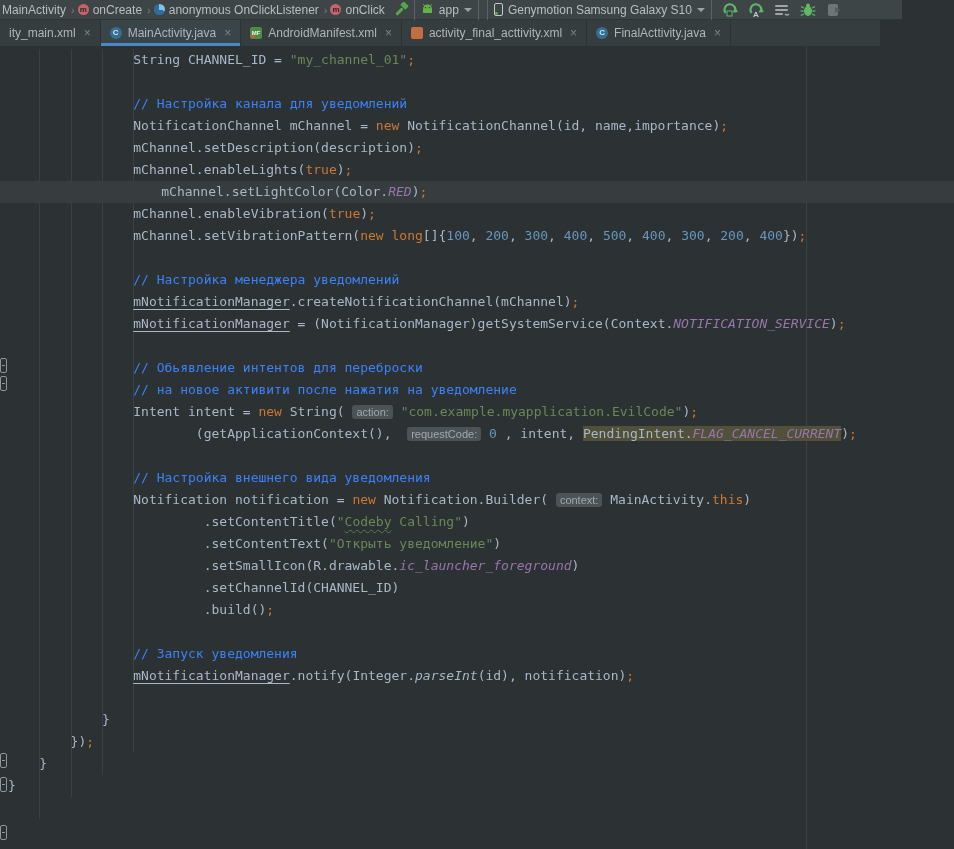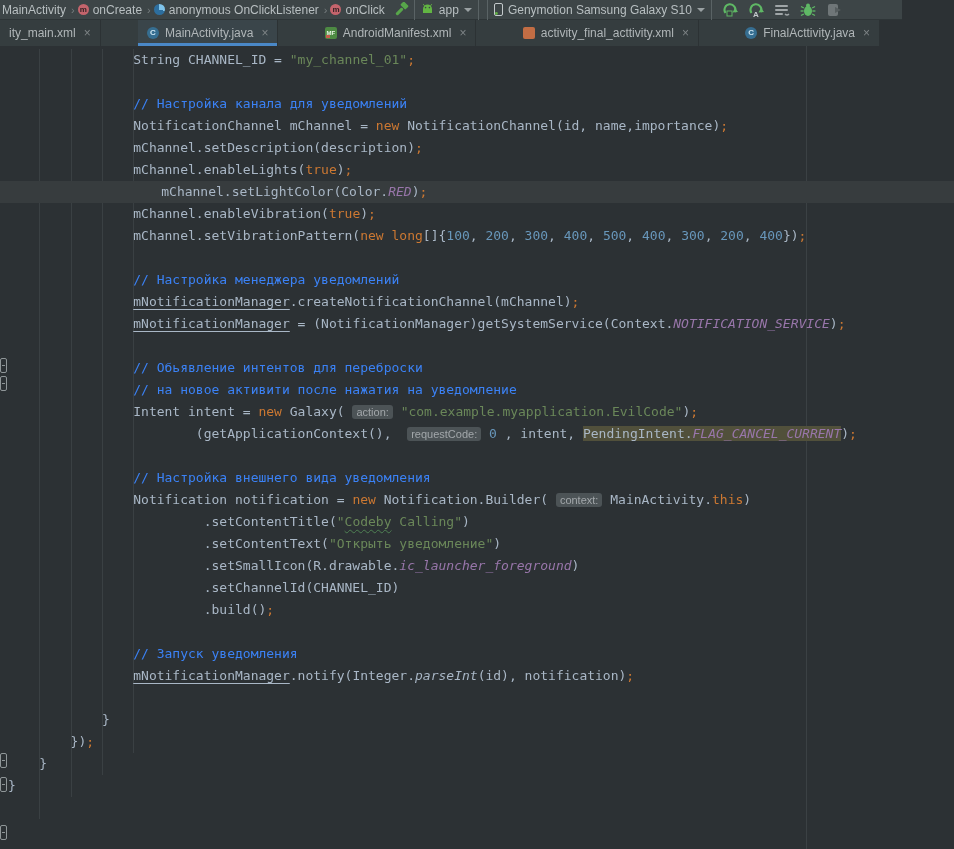--- a/index.html
+++ b/index.html
@@ -15,21 +15,21 @@
   .ic-anon{width:11px;height:11px;border-radius:50%;
     background:conic-gradient(#7fc3ea 0 30%,#2d6e9e 30% 100%);}
   .combo{display:flex;align-items:center;gap:5px;height:15px;border:1px solid #5a6365;border-radius:3px;
     padding:8px 6px;margin:10px 4px;color:#b8bfc1;}
   .caret-down{width:0;height:0;border-left:4px solid transparent;border-right:4px solid transparent;
     border-top:4px solid #9aa1a3;}
   .tool-icons{display:flex;align-items:center;gap:9px;margin-left:6px;padding-right:4px;}
   .tbtn{width:17px;height:17px;display:flex;align-items:center;justify-content:center;}
   
   .tabbar{position:absolute;top:20px;left:0;width:880px;height:26px;background:#353d3f;display:flex;
-    align-items:stretch;font-size:12px;color:#b0b6b8;overflow:hidden;justify-content:space-between;}
+    align-items:stretch;font-size:12px;color:#b0b6b8;overflow:hidden;}
   .tab{display:flex;align-items:center;gap:6px;padding:0 9px;border-right:1px solid #2c3234;
     position:relative;white-space:nowrap;}
   .tab.sel{background:#3a454a;}
   .tab.sel::after{content:"";position:absolute;left:0;right:0;bottom:0;height:3px;background:#4a88c7;}
   .tab .x{color:#7e8486;font-size:12px;margin-left:2px;}
   .fi{width:12px;height:12px;border-radius:2px;display:inline-flex;align-items:center;justify-content:center;
     font-size:6px;font-weight:bold;line-height:1;flex:none;}
   .fi-class{border-radius:50%;background:#366e91;color:#cfe6f2;font-size:8px;}
   .fi-manifest{background:#4d8a43;color:#e8f2e4;position:relative;}
   .fi-manifest::after{content:"";position:absolute;left:1px;bottom:1px;width:4px;height:3px;background:#c75b4a;}
@@ -211,21 +211,21 @@
       <div class="cl caret"><span class="p">                mChannel.setLightColor(Color.</span><span class="sc">RED</span><span class="p">)</span><span class="semi">;</span></div>
       <div class="cl"><span class="p">                mChannel.enableVibration(</span><span class="k">true</span><span class="p">)</span><span class="semi">;</span></div>
       <div class="cl"><span class="p">                mChannel.setVibrationPattern(</span><span class="k">new</span><span class="p"> </span><span class="k">long</span><span class="p">[]{</span><span class="n">100</span><span class="p">, </span><span class="n">200</span><span class="p">, </span><span class="n">300</span><span class="p">, </span><span class="n">400</span><span class="p">, </span><span class="n">500</span><span class="p">, </span><span class="n">400</span><span class="p">, </span><span class="n">300</span><span class="p">, </span><span class="n">200</span><span class="p">, </span><span class="n">400</span><span class="p">})</span><span class="semi">;</span></div>
       <div class="cl"></div>
       <div class="cl"><span class="c">                // Настройка менеджера уведомлений</span></div>
       <div class="cl"><span class="p">                </span><span class="f">mNotificationManager</span><span class="p">.createNotificationChannel(mChannel)</span><span class="semi">;</span></div>
       <div class="cl"><span class="p">                </span><span class="f">mNotificationManager</span><span class="p"> = (NotificationManager)getSystemService(Context.</span><span class="sc">NOTIFICATION_SERVICE</span><span class="p">)</span><span class="semi">;</span></div>
       <div class="cl"></div>
       <div class="cl"><span class="c">                // Обьявление интентов для переброски</span></div>
       <div class="cl"><span class="c">                // на новое активити после нажатия на уведомление</span></div>
-      <div class="cl"><span class="p">                Intent intent = </span><span class="k">new</span><span class="p"> Galaxy( </span><span class="hint">action:</span><span class="p"> </span><span class="s">"com.example.myapplication.EvilCode"</span><span class="p">)</span><span class="semi">;</span></div>
+      <div class="cl"><span class="p">                Intent intent = </span><span class="k">new</span><span class="p"> String( </span><span class="hint">action:</span><span class="p"> </span><span class="s">"com.example.myapplication.EvilCode"</span><span class="p">)</span><span class="semi">;</span></div>
       <div class="cl"><span class="p">                        (getApplicationContext(),  </span><span class="hint">requestCode:</span><span class="p"> </span><span class="n">0</span><span class="p"> , intent, </span><span class="p hl">PendingIntent.</span><span class="sc hl">FLAG_CANCEL_CURRENT</span><span class="p">)</span><span class="semi">;</span></div>
       <div class="cl"></div>
       <div class="cl"><span class="c">                // Настройка внешнего вида уведомления</span></div>
       <div class="cl"><span class="p">                Notification notification = </span><span class="k">new</span><span class="p"> Notification.Builder( </span><span class="hint">context:</span><span class="p"> MainActivity.</span><span class="k">this</span><span class="p">)</span></div>
       <div class="cl"><span class="p">                         .setContentTitle(</span><span class="s">"</span><span class="s typo">Codeby</span><span class="s"> Calling"</span><span class="p">)</span></div>
       <div class="cl"><span class="p">                         .setContentText(</span><span class="s">"Открыть уведомление"</span><span class="p">)</span></div>
       <div class="cl"><span class="p">                         .setSmallIcon(R.drawable.</span><span class="sc">ic_launcher_foreground</span><span class="p">)</span></div>
       <div class="cl"><span class="p">                         .setChannelId(CHANNEL_ID)</span></div>
       <div class="cl"><span class="p">                         .build()</span><span class="semi">;</span></div>
       <div class="cl"></div>

